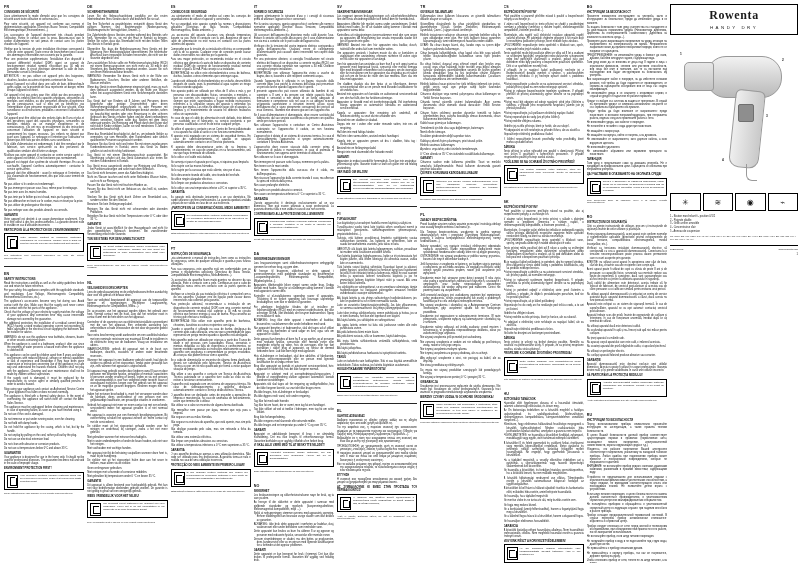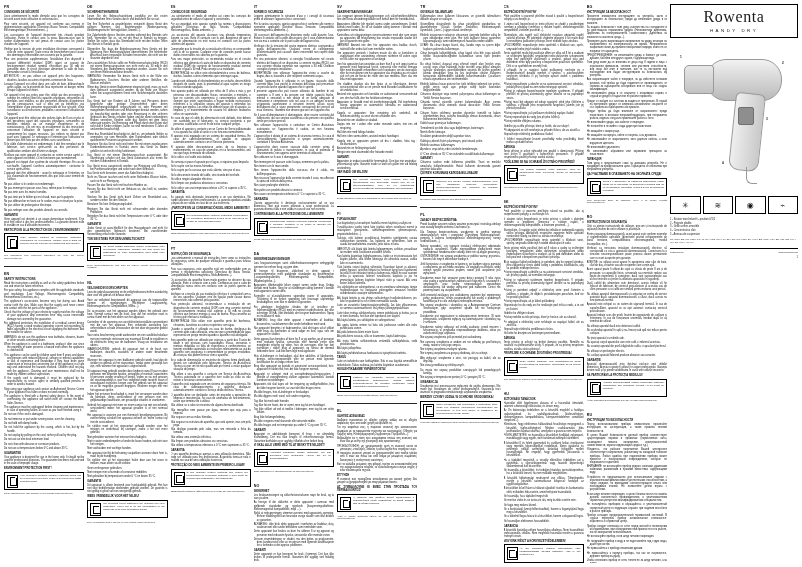--- a/index.html
+++ b/index.html
@@ -50,21 +50,21 @@
 
   
   .product{
     width:128px;flex:0 0 128px;height:100%;
     display:flex;flex-direction:column;gap:2px;position:relative;
   }
   .brandbar{
     border:.6px solid #000;padding:3px 4px 4px 4px;text-align:center;
   }
   .brand{
-    font-size:16px;font-weight:normal;letter-spacing:.6px;
+    font-size:12px;font-weight:bold;letter-spacing:.6px;
     font-family:"Liberation Serif", serif;
   }
   .model{
     font-size:4.4px;letter-spacing:2.5px;margin-top:2px;text-transform:uppercase;
   }
   .hero{
     height:150px;position:relative;border:0;margin-top:2px;
     display:flex;align-items:center;justify-content:center;
   }
   .dryer{

